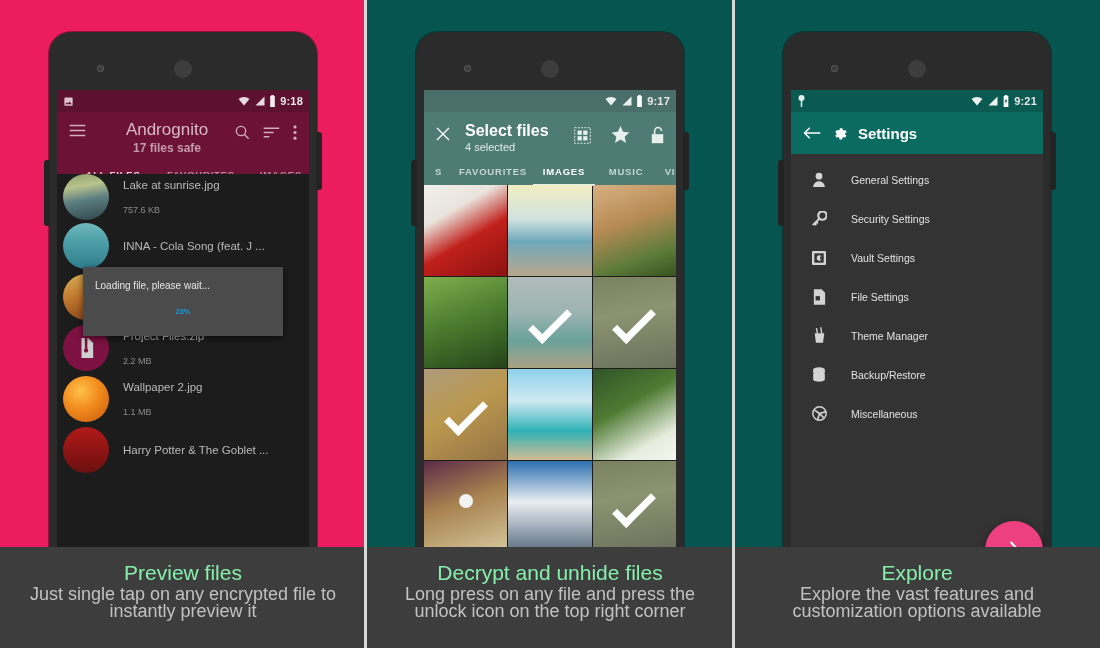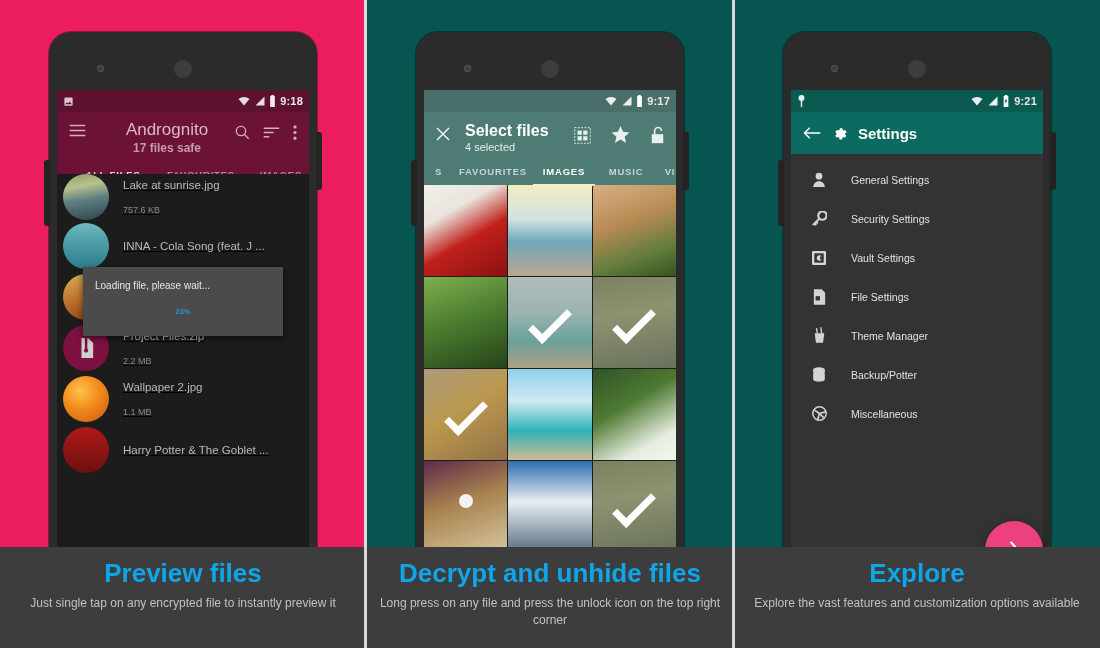--- a/index.html
+++ b/index.html
@@ -79,21 +79,21 @@
   .tabs1 .tab.active { color:#e9d3db; }
   .tabs1 .tab.active::after {
     content:""; display:block; height:2px; background:#e9d3db;
     margin-top:7px; margin-bottom:-9px;
   }
 
   
   .list1 { position:relative; background:#1c1c1c; height:100%; }
   .file-row { display:flex; align-items:center; height:51px; padding-left:6px; position:relative; }
   .thumb { width:46px; height:46px; border-radius:50%; flex:0 0 auto; overflow:hidden; }
-  .file-meta { margin-left:14px; flex:1; min-width:0;text-decoration:underline; }
+  .file-meta { margin-left:14px; flex:1; min-width:0; }
   .file-name { color:#b9b9b9; font-size:11.5px; white-space:nowrap; overflow:hidden; }
   .file-size { color:#8b8b8b; font-size:9px; margin-top:14px; }
 
   .t-lake { background:linear-gradient(170deg,#8aa06a 0%,#b9c28c 28%,#5d7f82 55%,#2d4448 100%); }
   .t-inna { background:linear-gradient(180deg,#6fb9bd 0%,#4e9fa8 40%,#2e7e8c 100%); }
   .t-food { background:linear-gradient(160deg,#d8b45a 0%,#c0752c 45%,#7b3c18 100%); }
   .t-zip  { background:#7d1141; display:flex; align-items:center; justify-content:center; }
   .t-orange { background:radial-gradient(circle at 38% 32%, #ffc24a 0%, #f18a1c 45%, #c75a0d 100%); }
   .t-hp { background:linear-gradient(180deg,#b01a18 0%,#6d0f10 100%); }
 
@@ -166,22 +166,22 @@
 
   
   .captions { position:absolute; left:0; bottom:0; width:1100px; height:101px; display:flex; z-index:35; }
   .cap {
     background:#3d3d3d; padding:14px 12px 0 12px;
     text-align:center; position:relative;
   }
   .cap.c1 { width:366px; }
   .cap.c2 { width:368px; }
   .cap.c3 { width:366px; }
-  .cap-title { color:#0ea5e9; font-size:26px; font-weight:700; line-height:24px; }
-  .cap-body { color:#c2c2c2; font-size:12px; line-height:17px; margin-top:10px; }
+  .cap-title { color:#86efac; font-size:21px; font-weight:400; line-height:24px; }
+  .cap-body { color:#c2c2c2; font-size:18px; line-height:17px; margin-top:1px; }
   .cap-sep { position:absolute; top:0; width:2px; height:101px; background:#d9dada; z-index:36; }
   .cap-sep.s1 { left:365px; }
   .cap-sep.s2 { left:733px; }
 </style>
 </head>
 <body>
 
 <div class="stage">
 
   <div class="panel p1">
@@ -554,21 +554,21 @@
           </div>
           <div class="set-row">
             <span class="set-icon">
               <svg width="14" height="15" viewBox="0 0 16 18" fill="#d4d4d4">
                   <ellipse cx="8" cy="3" rx="7" ry="2.6"></ellipse>
                   <path d="M1 3v4c0 1.4 3.1 2.6 7 2.6s7-1.2 7-2.6V3z"></path>
                   <path d="M1 8v4c0 1.4 3.1 2.6 7 2.6s7-1.2 7-2.6V8z"></path>
                   <path d="M1 12.5V15c0 1.4 3.1 2.6 7 2.6s7-1.2 7-2.6v-2.5z"></path>
                 </svg>
             </span>
-            <span class="set-label">Backup/Potter</span>
+            <span class="set-label">Backup/Restore</span>
           </div>
           <div class="set-row">
             <span class="set-icon">
               <svg width="15" height="15" viewBox="0 0 18 18" fill="none">
                   <circle cx="9" cy="9" r="8" stroke="#d4d4d4" stroke-width="1.8"></circle>
                   <path d="M9 9L3 5M9 9l7-2M9 9l-2 7M9 9l5 5" stroke="#d4d4d4" stroke-width="2"></path>
                 </svg>
             </span>
             <span class="set-label">Miscellaneous</span>
           </div>

